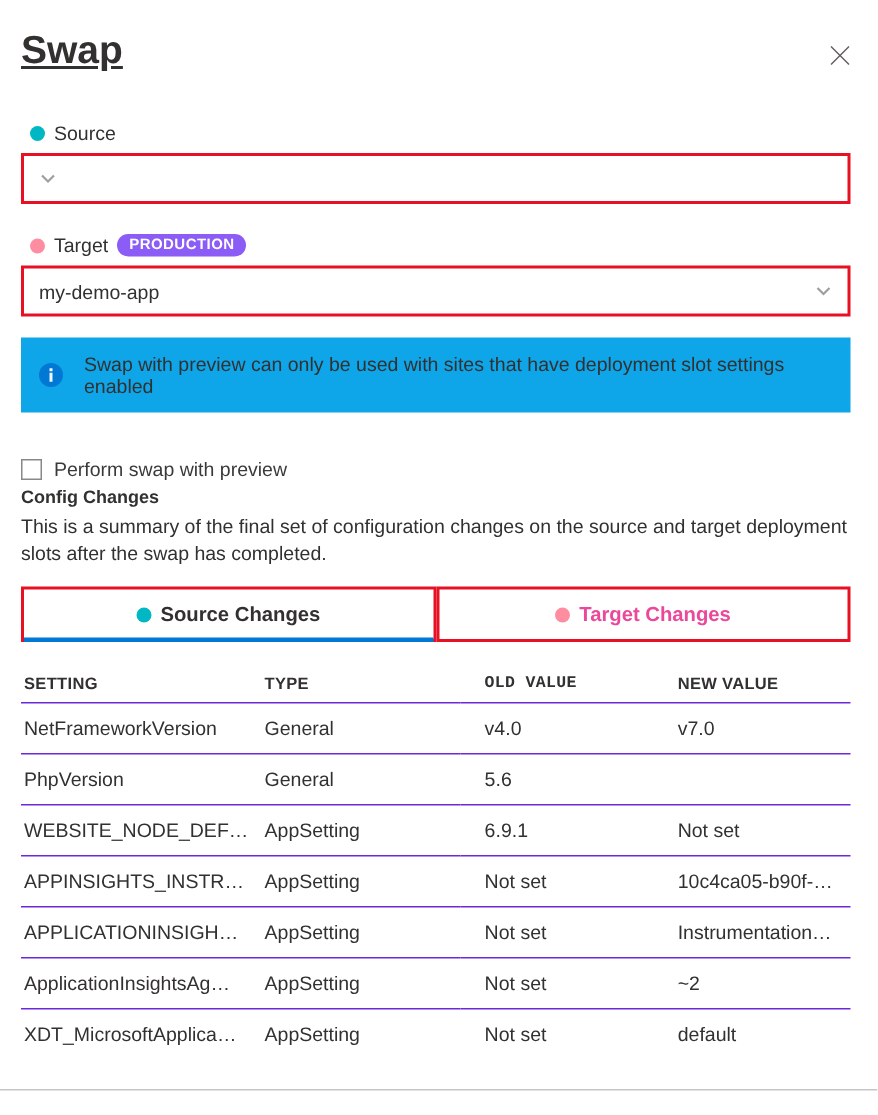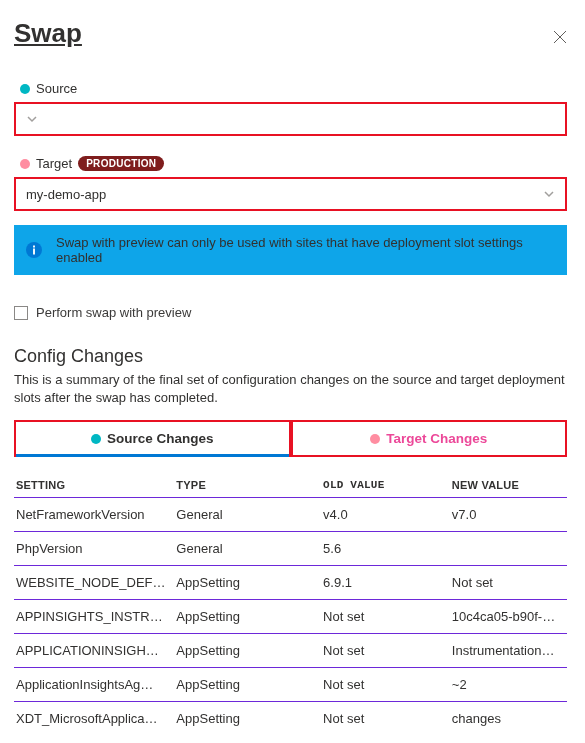--- a/index.html
+++ b/index.html
@@ -6,28 +6,28 @@
     body { width:585px; height:743px; padding:18px 18px 18px 14px; color:#323130; font-size:13px; }
     .header { display:flex; justify-content:space-between; align-items:center;text-decoration:underline; }
     h1 { font-size:26px; font-weight:600; }
     .close { width:14px; height:14px; stroke:#605e5c; stroke-width:1; cursor:pointer; margin-top:6px; }
     .field { margin-top:32px; }
     .field + .field { margin-top:20px; }
     .field-label { display:flex; align-items:center; gap:6px; font-size:13px; margin-bottom:6px; margin-left:6px; }
     .dot { width:10px; height:10px; border-radius:50%; display:inline-block; }
     .dot.src { background:#00b7c3; }
     .dot.tgt { background:#ff8da1; }
-    .badge { background:#7f1d1d; color:#fff; font-size:10px; font-weight:700; border-radius:8px; padding:2px 8px; letter-spacing:.03em; }
+    .badge { background:#8b5cf6; color:#fff; font-size:10px; font-weight:700; border-radius:8px; padding:2px 8px; letter-spacing:.03em; }
     .select { border:2px solid #e81123; height:34px; display:flex; align-items:center; justify-content:space-between; padding:0 10px; cursor:pointer; }
     .select .chev { width:12px; height:12px; stroke:#a19f9d; stroke-width:1.5; fill:none; }
     .info { margin-top:14px; background:#0ea5e9; display:flex; align-items:center; gap:14px; padding:10px 12px; font-size:13px; }
     .info-icon { width:16px; height:16px; fill:#0078d4; flex-shrink:0; }
     .checkbox-row { margin-top:30px; display:flex; align-items:center; gap:8px; font-size:13px; color:#3b3a39; }
     .cb { width:14px; height:14px; border:1px solid #8a8886; display:inline-block; }
-    h2 { font-size:18px; font-weight:400; margin-top:26px; }
+    h2 { font-size:12px; font-weight:700; margin-top:4px; }
     .summary { font-size:13px; line-height:1.35; margin-top:4px; color:#323130; }
     .tabs { display:flex; margin-top:14px; }
     .tab { flex:1; text-align:center; font-size:13.5px; font-weight:600; padding:9px 0; border:2px solid #e81123; display:flex; align-items:center; justify-content:center; gap:6px; cursor:pointer; }
     .tab.src { color:#323130; position:relative; }
     .tab.src::after { content:""; position:absolute; left:0; right:0; bottom:-2px; height:3px; background:#0078d4; }
     .tab.tgt { color:#ec4899; }
     table { width:100%; border-collapse:collapse; margin-top:16px; font-size:13px; }
     th { text-align:left; font-size:11px; font-weight:700; letter-spacing:.02em; padding:6px 6px 6px 2px; color:#323130; }
     td { padding:9px 6px 9px 2px; border-top:1px solid #6d28d9; white-space:nowrap; overflow:hidden; text-overflow:ellipsis; max-width:1px; }
     col.c0 { width:29%; } col.c1 { width:24%; } col.c2 { width:24%; } col.c3 { width:23%; }
@@ -149,18 +149,18 @@
       <tr>
         <td>ApplicationInsightsAg…</td>
         <td>AppSetting</td>
         <td>Not set</td>
         <td>~2</td>
       </tr>
       <tr>
         <td>XDT_MicrosoftApplica…</td>
         <td>AppSetting</td>
         <td>Not set</td>
-        <td>changes</td>
+        <td>default</td>
       </tr>
     </tbody>
 </table>
 
 <hr class="hr">
 
 </body></html>

